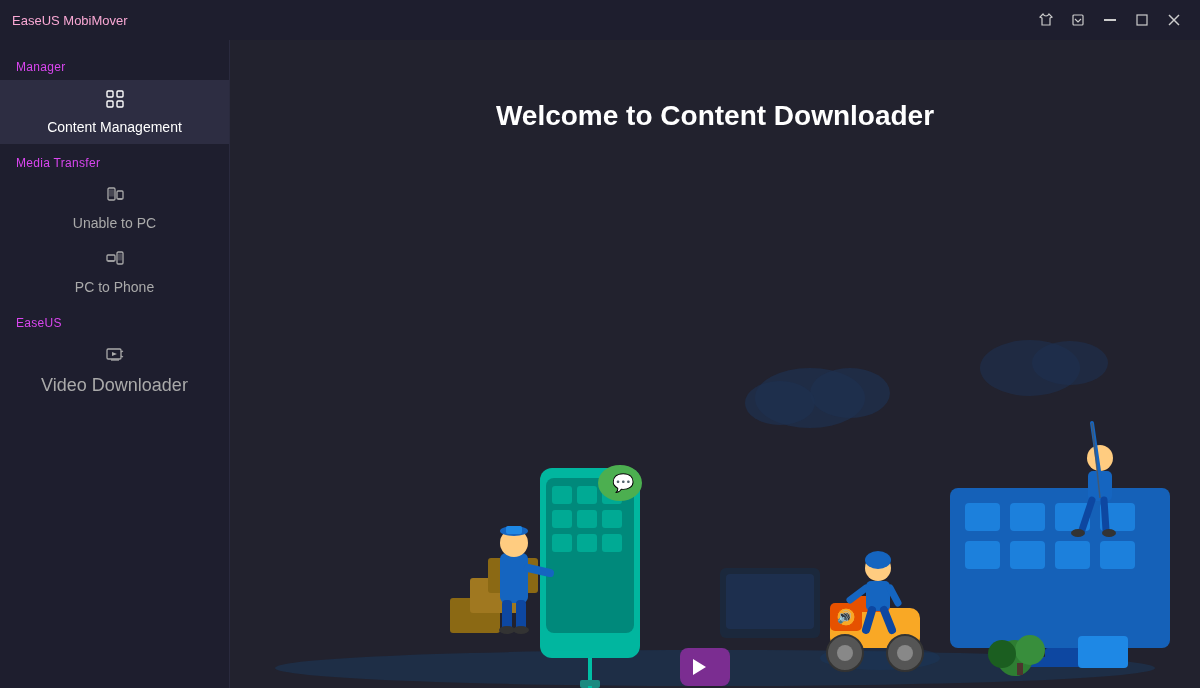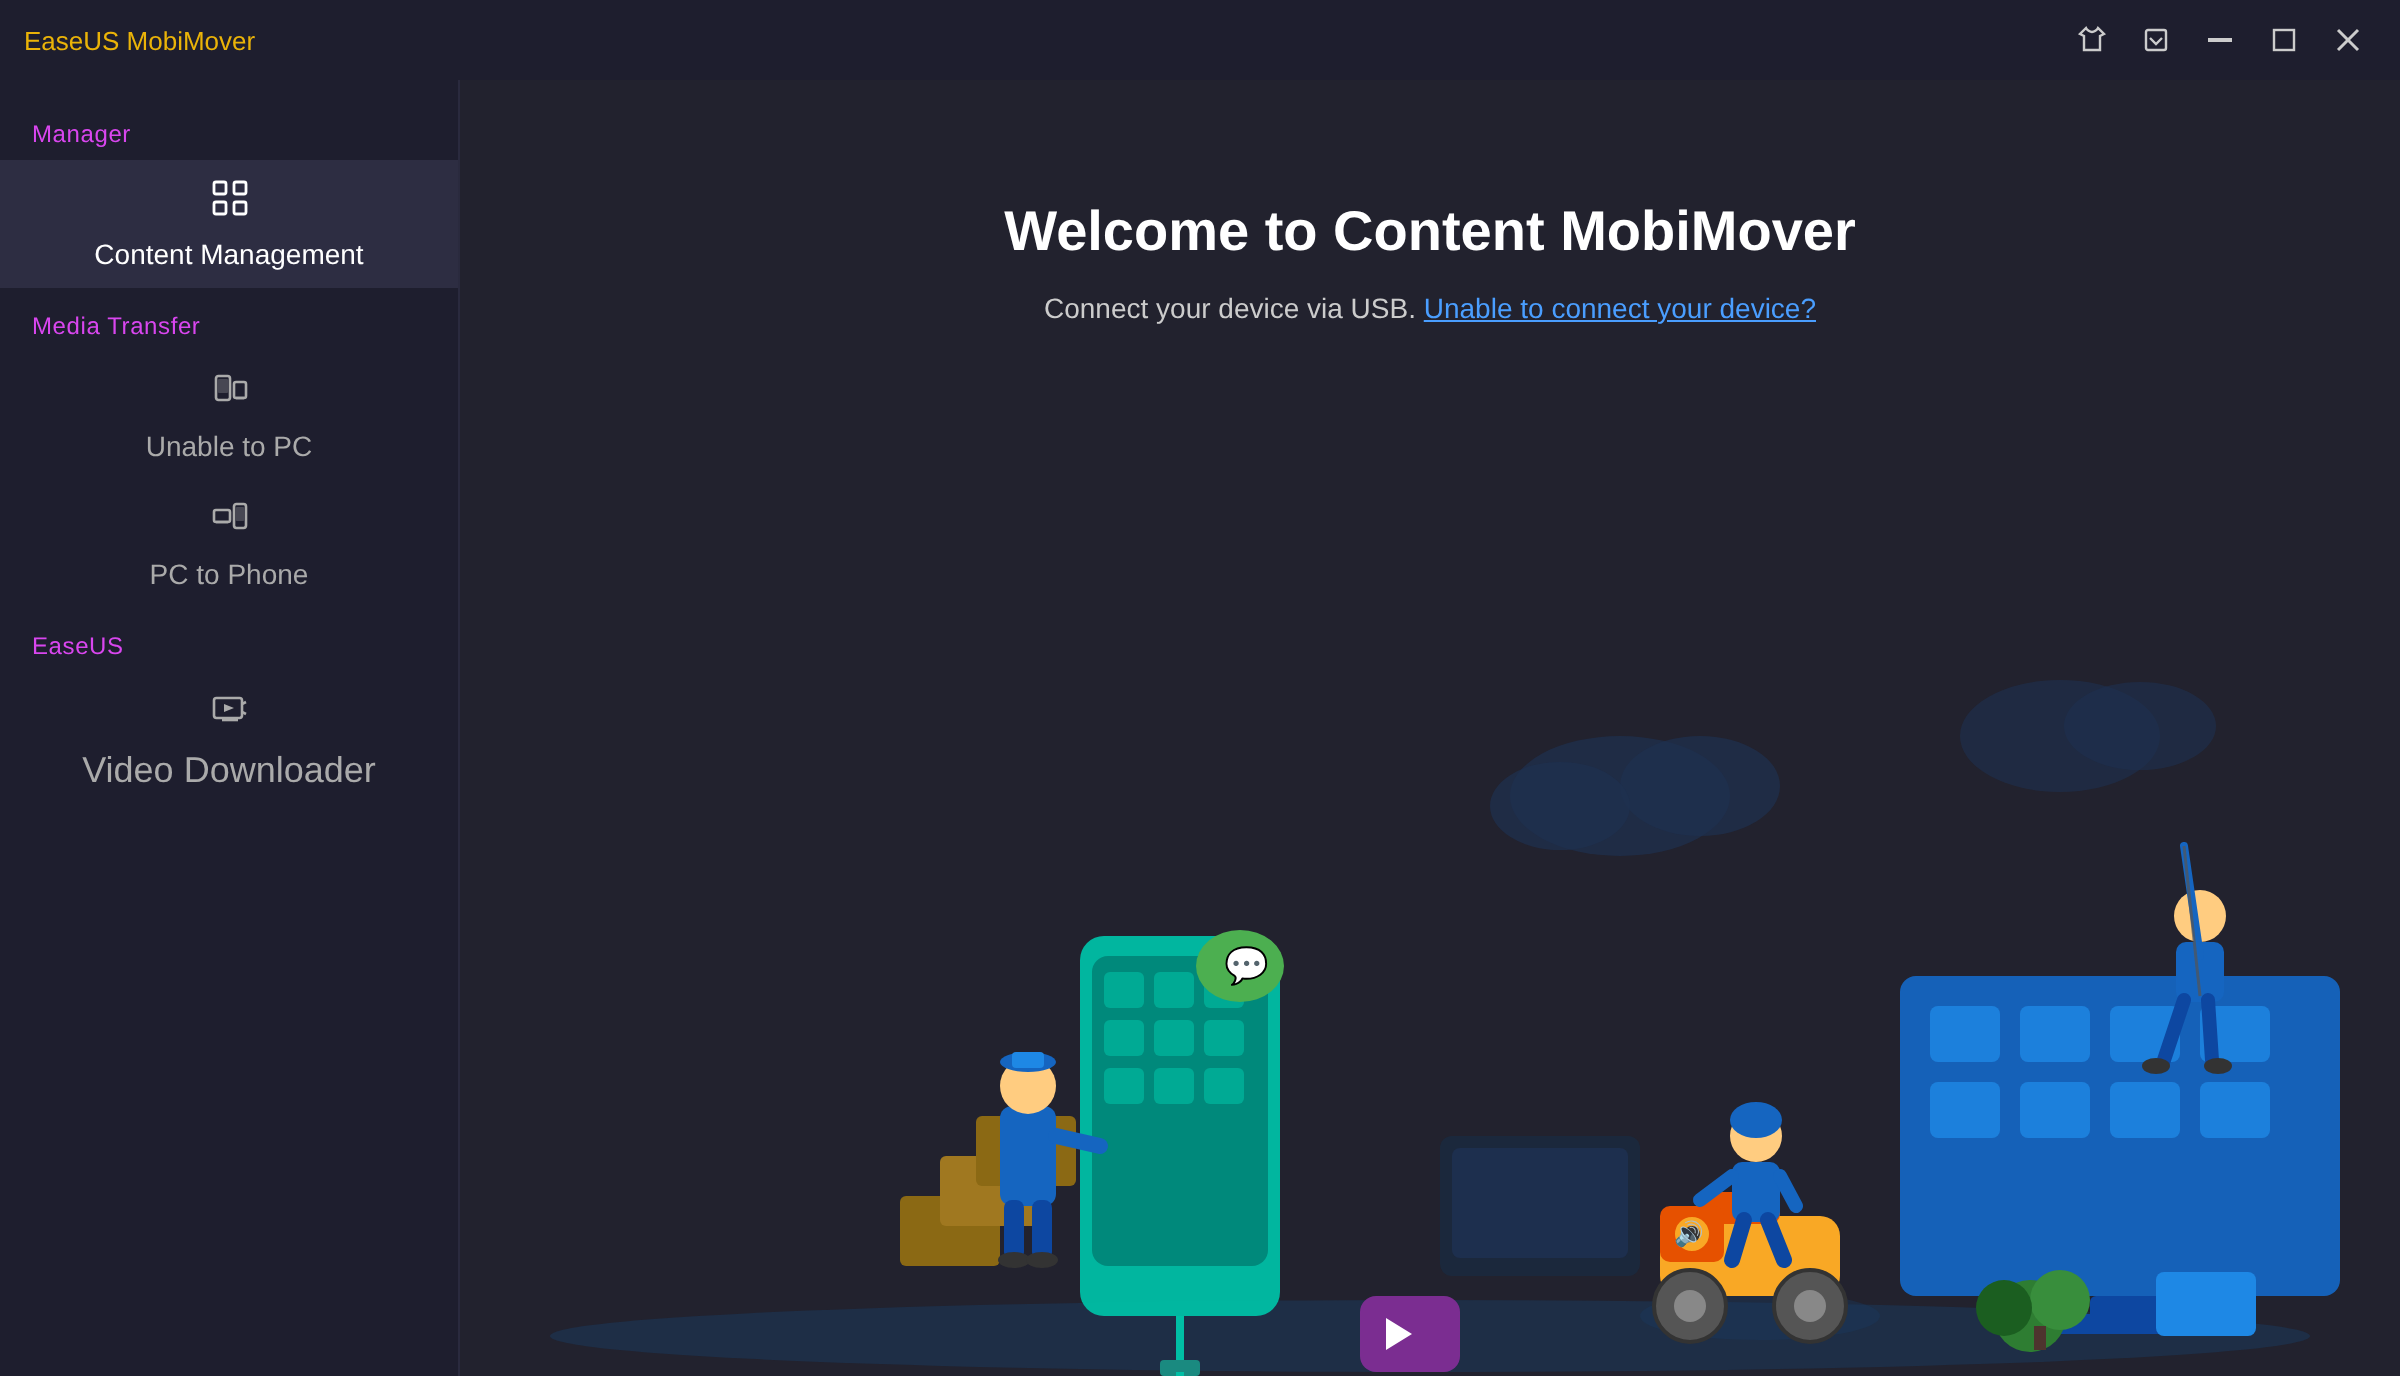--- a/index.html
+++ b/index.html
@@ -149,21 +149,21 @@
     .illustration-svg {
       width: 100%;
       height: 100%;
     }
   </style>
 </head>
 <body>
 
 <div class="titlebar">
   <div class="titlebar-extra">
-    <span style="color:#eab308;font-size:13px;">EaseUS MobiMover</span>
+    <span style="color:#f9a8d4;font-size:13px;">EaseUS MobiMover</span>
   </div>
   <div class="titlebar-controls">
 
     <button class="titlebar-btn" title="Shirt">
       <svg width="16" height="16" viewBox="0 0 16 16" fill="none">
         <path d="M5 2L2 5l2 1v7h8V6l2-1L11 2C10.5 3 9 4 8 4s-2.5-1-3-2z" stroke="#ccc" stroke-width="1.2" fill="none"></path>
       </svg>
     </button>
     <button class="titlebar-btn" title="Dropdown">
       <svg width="14" height="14" viewBox="0 0 14 14" fill="none">
@@ -246,25 +246,21 @@
         </svg>
       </span>
       <span style="font-size:18px;">Video Downloader</span>
     </div>
 
   </div>
 
   <div class="main-content">
 
     <div class="welcome-section">
-      <h1 class="welcome-title">Welcome to Content MobiMover</h1>
-      <p class="welcome-subtitle">
-        <span>Connect your device via USB.</span>
-        <a href="#">Unable to connect your device?</a>
-      </p>
+      <h1 class="welcome-title">Welcome to Content Downloader</h1>
     </div>
 
     <div class="illustration">
       <svg class="illustration-svg" viewBox="0 0 970 420" xmlns="http://www.w3.org/2000/svg">
 
         <ellipse cx="485" cy="400" rx="440" ry="18" fill="#1a3a5e" opacity="0.5"></ellipse>
 
         <ellipse cx="580" cy="130" rx="55" ry="30" fill="#1e3050" opacity="0.7"></ellipse>
         <ellipse cx="620" cy="125" rx="40" ry="25" fill="#1e3050" opacity="0.7"></ellipse>
         <ellipse cx="550" cy="135" rx="35" ry="22" fill="#1e3050" opacity="0.7"></ellipse>

